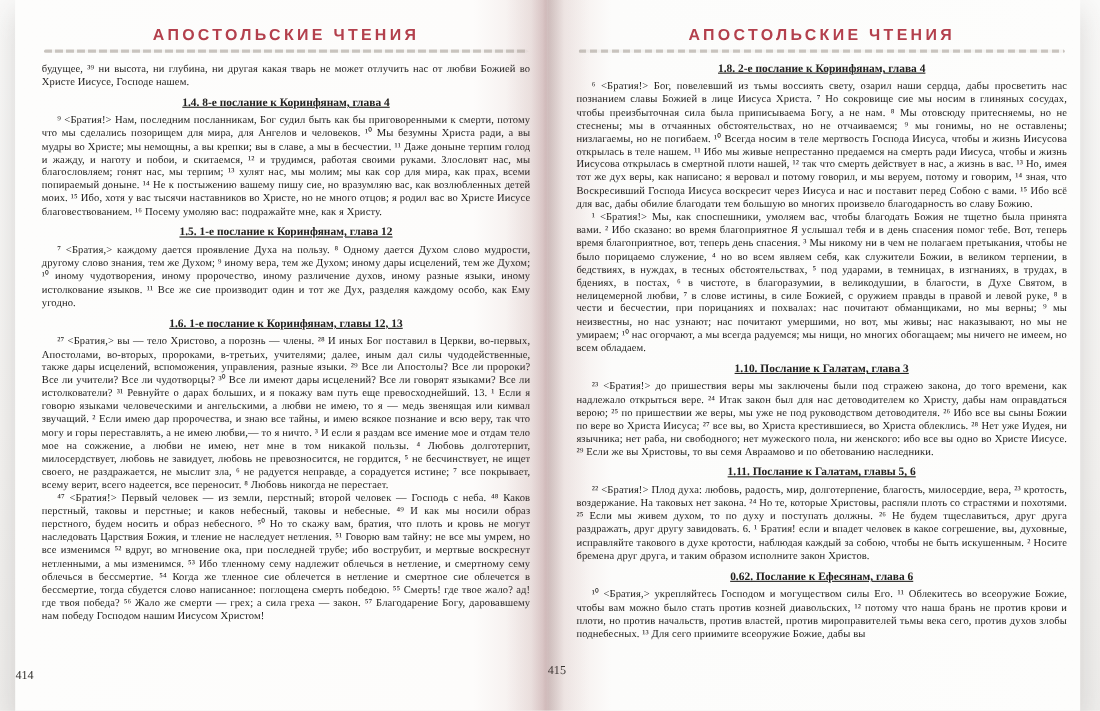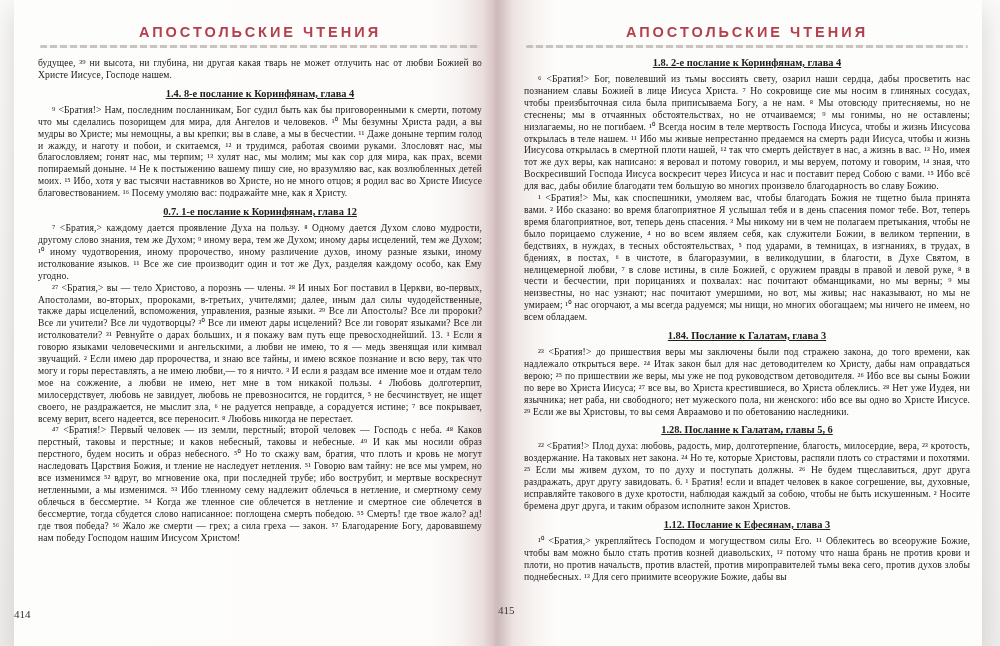--- a/index.html
+++ b/index.html
@@ -78,46 +78,47 @@
 
     <div class="page left">
       <div class="running-header">АПОСТОЛЬСКИЕ ЧТЕНИЯ</div>
       <div class="rule"></div>
 
       <p class="lead">будущее, ³⁹ ни высота, ни глубина, ни другая какая тварь не может отлучить нас от любви Божией во Христе Иисусе, Господе нашем.</p>
 
       <div class="heading">1.4. 8-е послание к Коринфянам, глава 4</div>
       <p class="body">⁹ &lt;Братия!&gt; Нам, последним посланникам, Бог судил быть как бы приговоренными к смерти, потому что мы сделались позорищем для мира, для Ангелов и человеков. ¹⁰ Мы безумны Христа ради, а вы мудры во Христе; мы немощны, а вы крепки; вы в славе, а мы в бесчестии. ¹¹ Даже доныне терпим голод и жажду, и наготу и побои, и скитаемся, ¹² и трудимся, работая своими руками. Злословят нас, мы благословляем; гонят нас, мы терпим; ¹³ хулят нас, мы молим; мы как сор для мира, как прах, всеми попираемый доныне. ¹⁴ Не к постыжению вашему пишу сие, но вразумляю вас, как возлюбленных детей моих. ¹⁵ Ибо, хотя у вас тысячи наставников во Христе, но не много отцов; я родил вас во Христе Иисусе благовествованием. ¹⁶ Посему умоляю вас: подражайте мне, как я Христу.</p>
 
-      <div class="heading">0.7. 1-е послание к Коринфянам, глава 12</div>
+      <div class="heading">1.5. 1-е послание к Коринфянам, глава 12</div>
       <p class="body">⁷ &lt;Братия,&gt; каждому дается проявление Духа на пользу. ⁸ Одному дается Духом слово мудрости, другому слово знания, тем же Духом; ⁹ иному вера, тем же Духом; иному дары исцелений, тем же Духом; ¹⁰ иному чудотворения, иному пророчество, иному различение духов, иному разные языки, иному истолкование языков. ¹¹ Все же сие производит один и тот же Дух, разделяя каждому особо, как Ему угодно.</p>
 
+      <div class="heading">1.6. 1-е послание к Коринфянам, главы 12, 13</div>
       <p class="body">²⁷ &lt;Братия,&gt; вы — тело Христово, а порознь — члены. ²⁸ И иных Бог поставил в Церкви, во-первых, Апостолами, во-вторых, пророками, в-третьих, учителями; далее, иным дал силы чудодейственные, также дары исцелений, вспоможения, управления, разные языки. ²⁹ Все ли Апостолы? Все ли пророки? Все ли учители? Все ли чудотворцы? ³⁰ Все ли имеют дары исцелений? Все ли говорят языками? Все ли истолкователи? ³¹ Ревнуйте о дарах больших, и я покажу вам путь еще превосходнейший. 13. ¹ Если я говорю языками человеческими и ангельскими, а любви не имею, то я — медь звенящая или кимвал звучащий. ² Если имею дар пророчества, и знаю все тайны, и имею всякое познание и всю веру, так что могу и горы переставлять, а не имею любви,— то я ничто. ³ И если я раздам все имение мое и отдам тело мое на сожжение, а любви не имею, нет мне в том никакой пользы. ⁴ Любовь долготерпит, милосердствует, любовь не завидует, любовь не превозносится, не гордится, ⁵ не бесчинствует, не ищет своего, не раздражается, не мыслит зла, ⁶ не радуется неправде, а сорадуется истине; ⁷ все покрывает, всему верит, всего надеется, все переносит. ⁸ Любовь никогда не перестает.</p>
 
       <p class="body">⁴⁷ &lt;Братия!&gt; Первый человек — из земли, перстный; второй человек — Господь с неба. ⁴⁸ Каков перстный, таковы и перстные; и каков небесный, таковы и небесные. ⁴⁹ И как мы носили образ перстного, будем носить и образ небесного. ⁵⁰ Но то скажу вам, братия, что плоть и кровь не могут наследовать Царствия Божия, и тление не наследует нетления. ⁵¹ Говорю вам тайну: не все мы умрем, но все изменимся ⁵² вдруг, во мгновение ока, при последней трубе; ибо вострубит, и мертвые воскреснут нетленными, а мы изменимся. ⁵³ Ибо тленному сему надлежит облечься в нетление, и смертному сему облечься в бессмертие. ⁵⁴ Когда же тленное сие облечется в нетление и смертное сие облечется в бессмертие, тогда сбудется слово написанное: поглощена смерть победою. ⁵⁵ Смерть! где твое жало? ад! где твоя победа? ⁵⁶ Жало же смерти — грех; а сила греха — закон. ⁵⁷ Благодарение Богу, даровавшему нам победу Господом нашим Иисусом Христом!</p>
 
       <div class="pagenum">414</div>
     </div>
 
     <div class="page right">
       <div class="running-header">АПОСТОЛЬСКИЕ ЧТЕНИЯ</div>
       <div class="rule"></div>
 
       <div class="heading">1.8. 2-е послание к Коринфянам, глава 4</div>
       <p class="body">⁶ &lt;Братия!&gt; Бог, повелевший из тьмы воссиять свету, озарил наши сердца, дабы просветить нас познанием славы Божией в лице Иисуса Христа. ⁷ Но сокровище сие мы носим в глиняных сосудах, чтобы преизбыточная сила была приписываема Богу, а не нам. ⁸ Мы отовсюду притесняемы, но не стеснены; мы в отчаянных обстоятельствах, но не отчаиваемся; ⁹ мы гонимы, но не оставлены; низлагаемы, но не погибаем. ¹⁰ Всегда носим в теле мертвость Господа Иисуса, чтобы и жизнь Иисусова открылась в теле нашем. ¹¹ Ибо мы живые непрестанно предаемся на смерть ради Иисуса, чтобы и жизнь Иисусова открылась в смертной плоти нашей, ¹² так что смерть действует в нас, а жизнь в вас. ¹³ Но, имея тот же дух веры, как написано: я веровал и потому говорил, и мы веруем, потому и говорим, ¹⁴ зная, что Воскресивший Господа Иисуса воскресит через Иисуса и нас и поставит перед Собою с вами. ¹⁵ Ибо всё для вас, дабы обилие благодати тем большую во многих произвело благодарность во славу Божию.</p>
 
       <p class="body">¹ &lt;Братия!&gt; Мы, как споспешники, умоляем вас, чтобы благодать Божия не тщетно была принята вами. ² Ибо сказано: во время благоприятное Я услышал тебя и в день спасения помог тебе. Вот, теперь время благоприятное, вот, теперь день спасения. ³ Мы никому ни в чем не полагаем претыкания, чтобы не было порицаемо служение, ⁴ но во всем являем себя, как служители Божии, в великом терпении, в бедствиях, в нуждах, в тесных обстоятельствах, ⁵ под ударами, в темницах, в изгнаниях, в трудах, в бдениях, в постах, ⁶ в чистоте, в благоразумии, в великодушии, в благости, в Духе Святом, в нелицемерной любви, ⁷ в слове истины, в силе Божией, с оружием правды в правой и левой руке, ⁸ в чести и бесчестии, при порицаниях и похвалах: нас почитают обманщиками, но мы верны; ⁹ мы неизвестны, но нас узнают; нас почитают умершими, но вот, мы живы; нас наказывают, но мы не умираем; ¹⁰ нас огорчают, а мы всегда радуемся; мы нищи, но многих обогащаем; мы ничего не имеем, но всем обладаем.</p>
 
-      <div class="heading">1.84. Послание к Галатам, глава 3</div>
+      <div class="heading">1.10. Послание к Галатам, глава 3</div>
       <p class="body">²³ &lt;Братия!&gt; до пришествия веры мы заключены были под стражею закона, до того времени, как надлежало открыться вере. ²⁴ Итак закон был для нас детоводителем ко Христу, дабы нам оправдаться верою; ²⁵ по пришествии же веры, мы уже не под руководством детоводителя. ²⁶ Ибо все вы сыны Божии по вере во Христа Иисуса; ²⁷ все вы, во Христа крестившиеся, во Христа облеклись. ²⁸ Нет уже Иудея, ни язычника; нет раба, ни свободного; нет мужеского пола, ни женского: ибо все вы одно во Христе Иисусе. ²⁹ Если же вы Христовы, то вы семя Авраамово и по обетованию наследники.</p>
 
-      <div class="heading">1.28. Послание к Галатам, главы 5, 6</div>
+      <div class="heading">1.11. Послание к Галатам, главы 5, 6</div>
       <p class="body">²² &lt;Братия!&gt; Плод духа: любовь, радость, мир, долготерпение, благость, милосердие, вера, ²³ кротость, воздержание. На таковых нет закона. ²⁴ Но те, которые Христовы, распяли плоть со страстями и похотями. ²⁵ Если мы живем духом, то по духу и поступать должны. ²⁶ Не будем тщеславиться, друг друга раздражать, друг другу завидовать. 6. ¹ Братия! если и впадет человек в какое согрешение, вы, духовные, исправляйте такового в духе кротости, наблюдая каждый за собою, чтобы не быть искушенным. ² Носите бремена друг друга, и таким образом исполните закон Христов.</p>
 
-      <div class="heading">1.12. Послание к Ефесянам, глава 3</div>
+      <div class="heading">0.62. Послание к Ефесянам, глава 6</div>
       <p class="body">¹⁰ &lt;Братия,&gt; укрепляйтесь Господом и могуществом силы Его. ¹¹ Облекитесь во всеоружие Божие, чтобы вам можно было стать против козней диавольских, ¹² потому что наша брань не против крови и плоти, но против начальств, против властей, против мироправителей тьмы века сего, против духов злобы поднебесных. ¹³ Для сего приимите всеоружие Божие, дабы вы</p>
 
       <div class="pagenum">415</div>
     </div>
 
     <div class="gutter"></div>
   </div>
 </div>
 
 </body></html>

